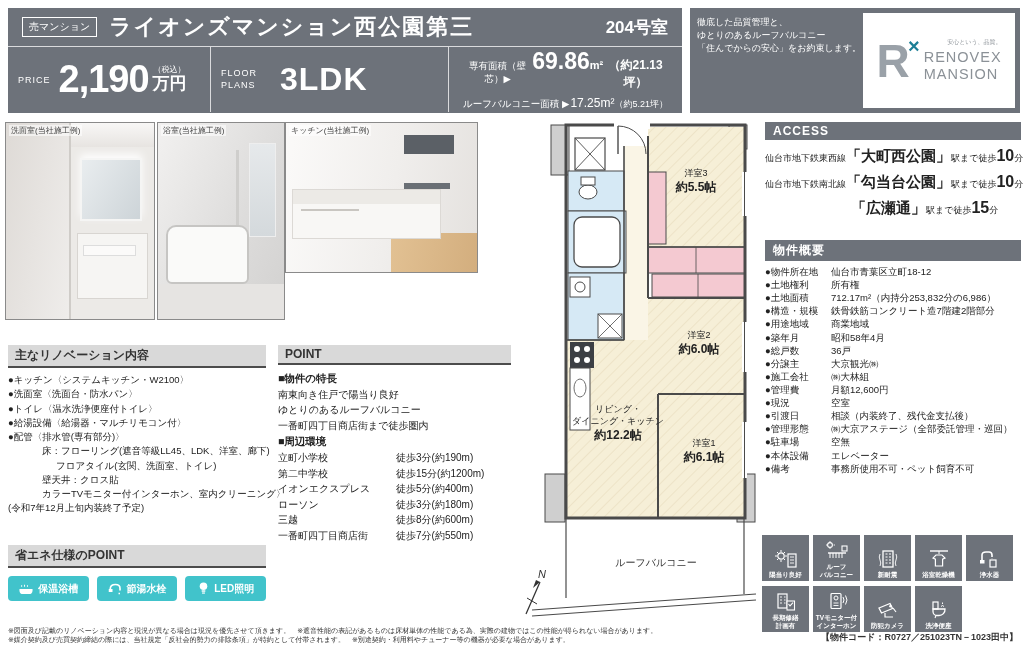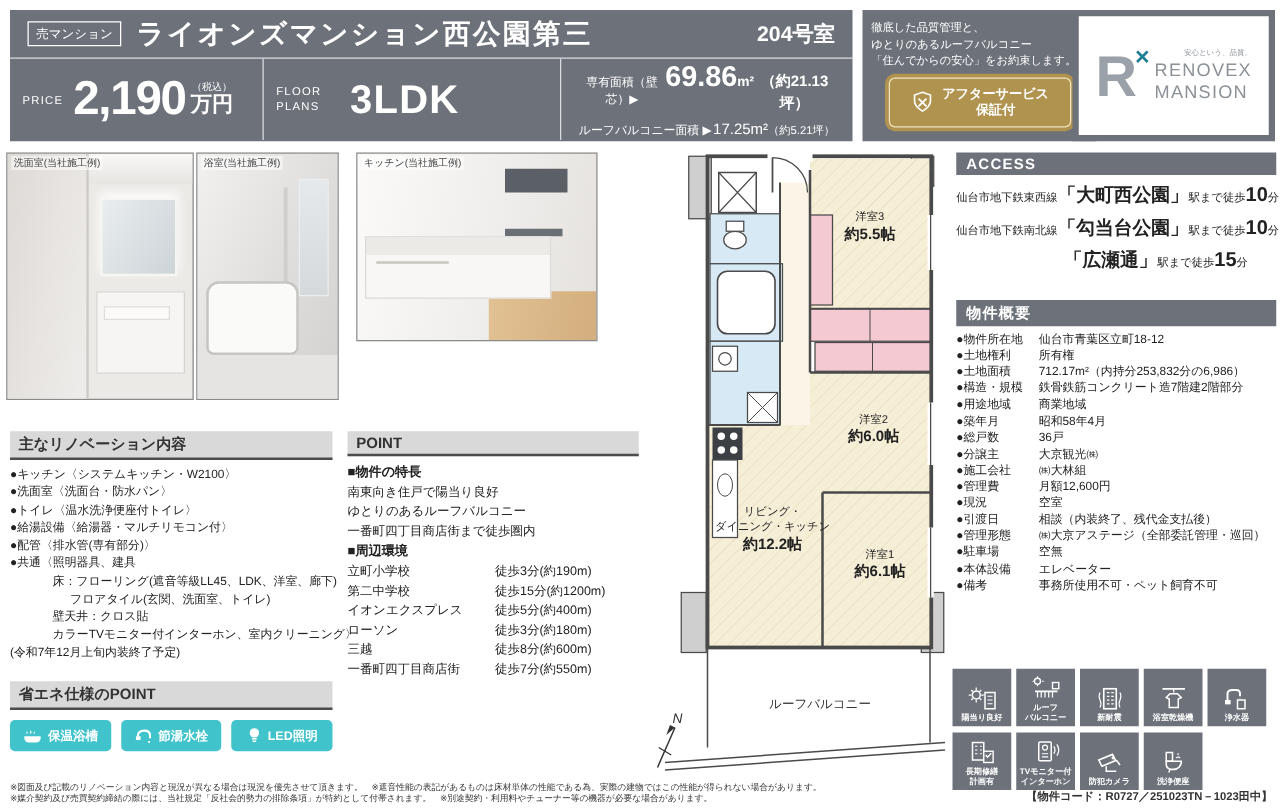--- a/index.html
+++ b/index.html
@@ -45,21 +45,21 @@
   .logo-r { font-size:46px; color:#9aa1a8; font-weight:bold; position:relative; line-height:1; }
   .logo-x { position:absolute; right:-10px; top:-2px; color:#1d7f96; font-size:20px; font-weight:bold; }
   .logo-right { display:flex; flex-direction:column; margin-left:10px; }
   .logo-tag { font-size:6px; color:#8b9197; text-align:right; margin-bottom:2px; }
   .logo-name { font-size:14.5px; color:#8b9197; letter-spacing:1px; line-height:1.15; }
 
   
   .photo { position:absolute; border:1px solid #8a8a8a; overflow:hidden; background:#eceae7; }
   .caption { position:absolute; left:3px; top:2px; font-size:8px; color:#444; background:rgba(255,255,255,.55); padding:0 2px; z-index:5; }
   #photo1 { left:5px; top:122px; width:150px; height:198px; }
-  #photo2 { left:157px; top:122px; width:114px; height:198px; }
+  #photo2 { left:157px; top:122px; width:128px; height:198px; }
   #photo3 { left:285px; top:122px; width:193px; height:151px; }
   .ph-el { position:absolute; }
 
   
   .wr-door { left:0; top:0; width:44%; height:100%; background:linear-gradient(100deg,#dedad6,#efedeb); border-right:2px solid #cfccc8; }
   .wr-mirror { left:50%; top:18%; width:42%; height:32%; background:linear-gradient(120deg,#e9edef,#cdd4d8); border:2px solid #f5f5f4; box-shadow:0 -4px 8px rgba(255,255,255,.9); }
   .wr-counter { left:48%; top:56%; width:48%; height:34%; background:#f6f5f3; border:1px solid #d8d5d1; }
   .wr-drawer { left:52%; top:62%; width:36%; height:6%; background:#fbfaf9; border:1px solid #ddd; }
   .wr-ceil { left:44%; top:0; width:56%; height:12%; background:linear-gradient(#f8f7f6,#e7e4e1); }
 
@@ -174,30 +174,20 @@
           <span class="area-sm2">（約5.21坪）</span>
         </div>
       </div>
     </div>
   </div>
 
   <div id="hdr-promo" class="hdr">
     <div class="promo-line">徹底した品質管理と、</div>
     <div class="promo-line">ゆとりのあるルーフバルコニー</div>
     <div class="promo-line">「住んでからの安心」をお約束します。</div>
-    <div class="gold-badge">
-      <svg width="20" height="20" viewBox="0 0 22 22">
-        <path d="M11 2 l7 2.4 v5.2 c0 4.4 -3.4 6.8 -7 9 c-3.6 -2.2 -7 -4.6 -7 -9 v-5.2 z" fill="none" stroke="#fff" stroke-width="1.4"></path>
-        <path d="M7.5 7.5 L14.5 14.5 M14.5 7.5 L7.5 14.5" stroke="#fff" stroke-width="1.6"></path>
-      </svg>
-      <span class="txt">
-        <span>アフターサービス</span><br>
-        <span>保証付</span>
-      </span>
-    </div>
   </div>
 
   <div id="hdr-logo" class="hdr">
     <div class="logo-card">
       <span class="logo-r"><span>R</span><span class="logo-x">×</span></span>
       <span class="logo-right">
         <span class="logo-tag">安心という、品質。</span>
         <span class="logo-name">RENOVEX</span>
         <span class="logo-name">MANSION</span>
       </span>
@@ -231,21 +221,20 @@
   </div>
 
   <div id="sec-renov">
     <div class="sec-hdr">主なリノベーション内容</div>
     <div id="renov-list">
       <div class="rn i0">●キッチン〈システムキッチン・W2100〉</div>
       <div class="rn i0">●洗面室〈洗面台・防水パン〉</div>
       <div class="rn i0">●トイレ〈温水洗浄便座付トイレ〉</div>
       <div class="rn i0">●給湯設備〈給湯器・マルチリモコン付〉</div>
       <div class="rn i0">●配管〈排水管(専有部分)〉</div>
-      <div class="rn i0">●共通〈照明器具、建具</div>
       <div class="rn i1">床：フローリング(遮音等級LL45、LDK、洋室、廊下)</div>
       <div class="rn i2">フロアタイル(玄関、洗面室、トイレ)</div>
       <div class="rn i1">壁天井：クロス貼</div>
       <div class="rn i1">カラーTVモニター付インターホン、室内クリーニング〉</div>
       <div class="rn i0">(令和7年12月上旬内装終了予定)</div>
     </div>
   </div>
 
   <div id="sec-eco">
     <div class="sec-hdr">省エネ仕様のPOINT</div>

